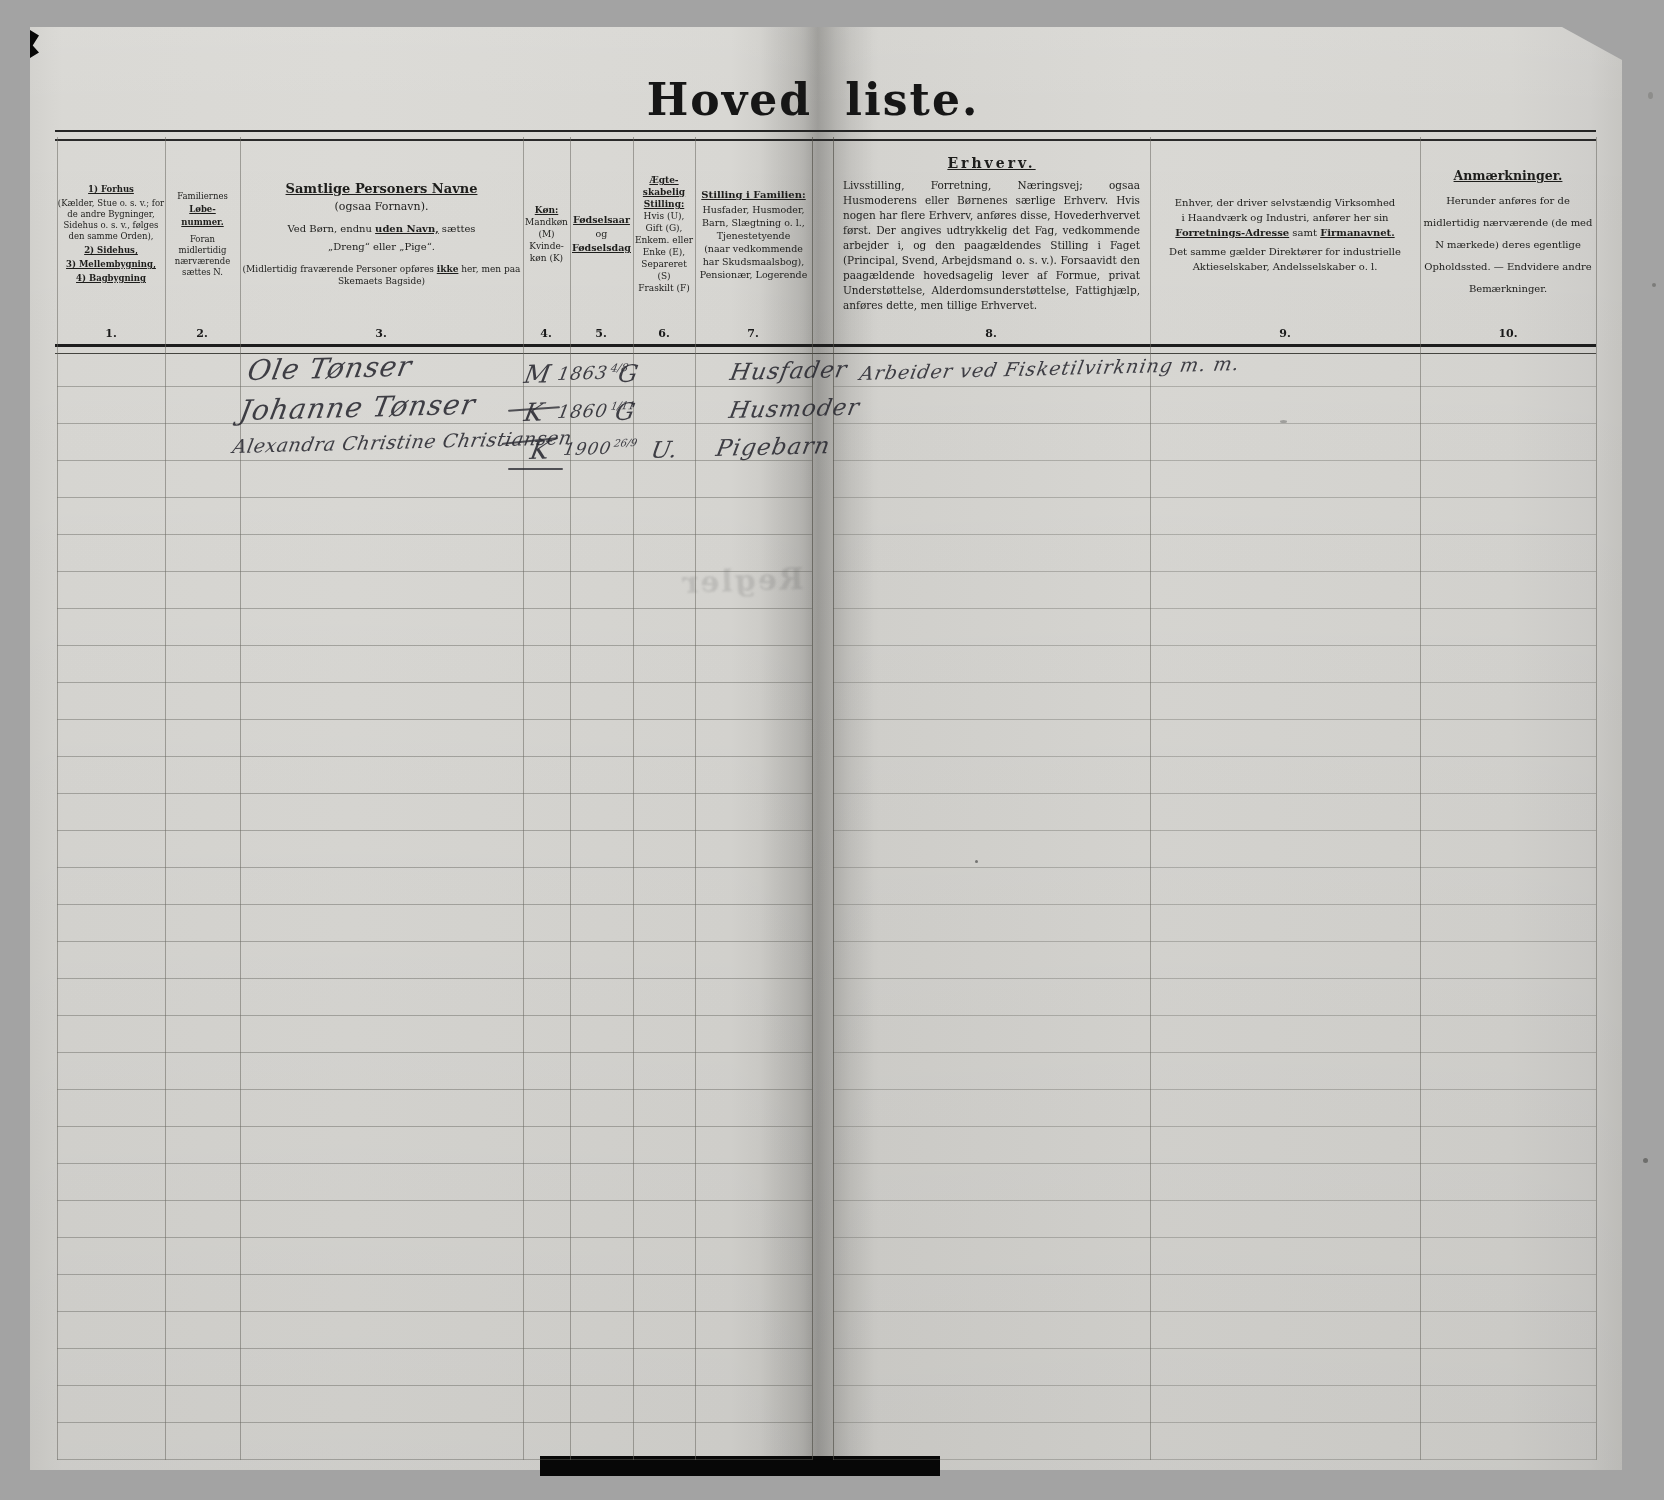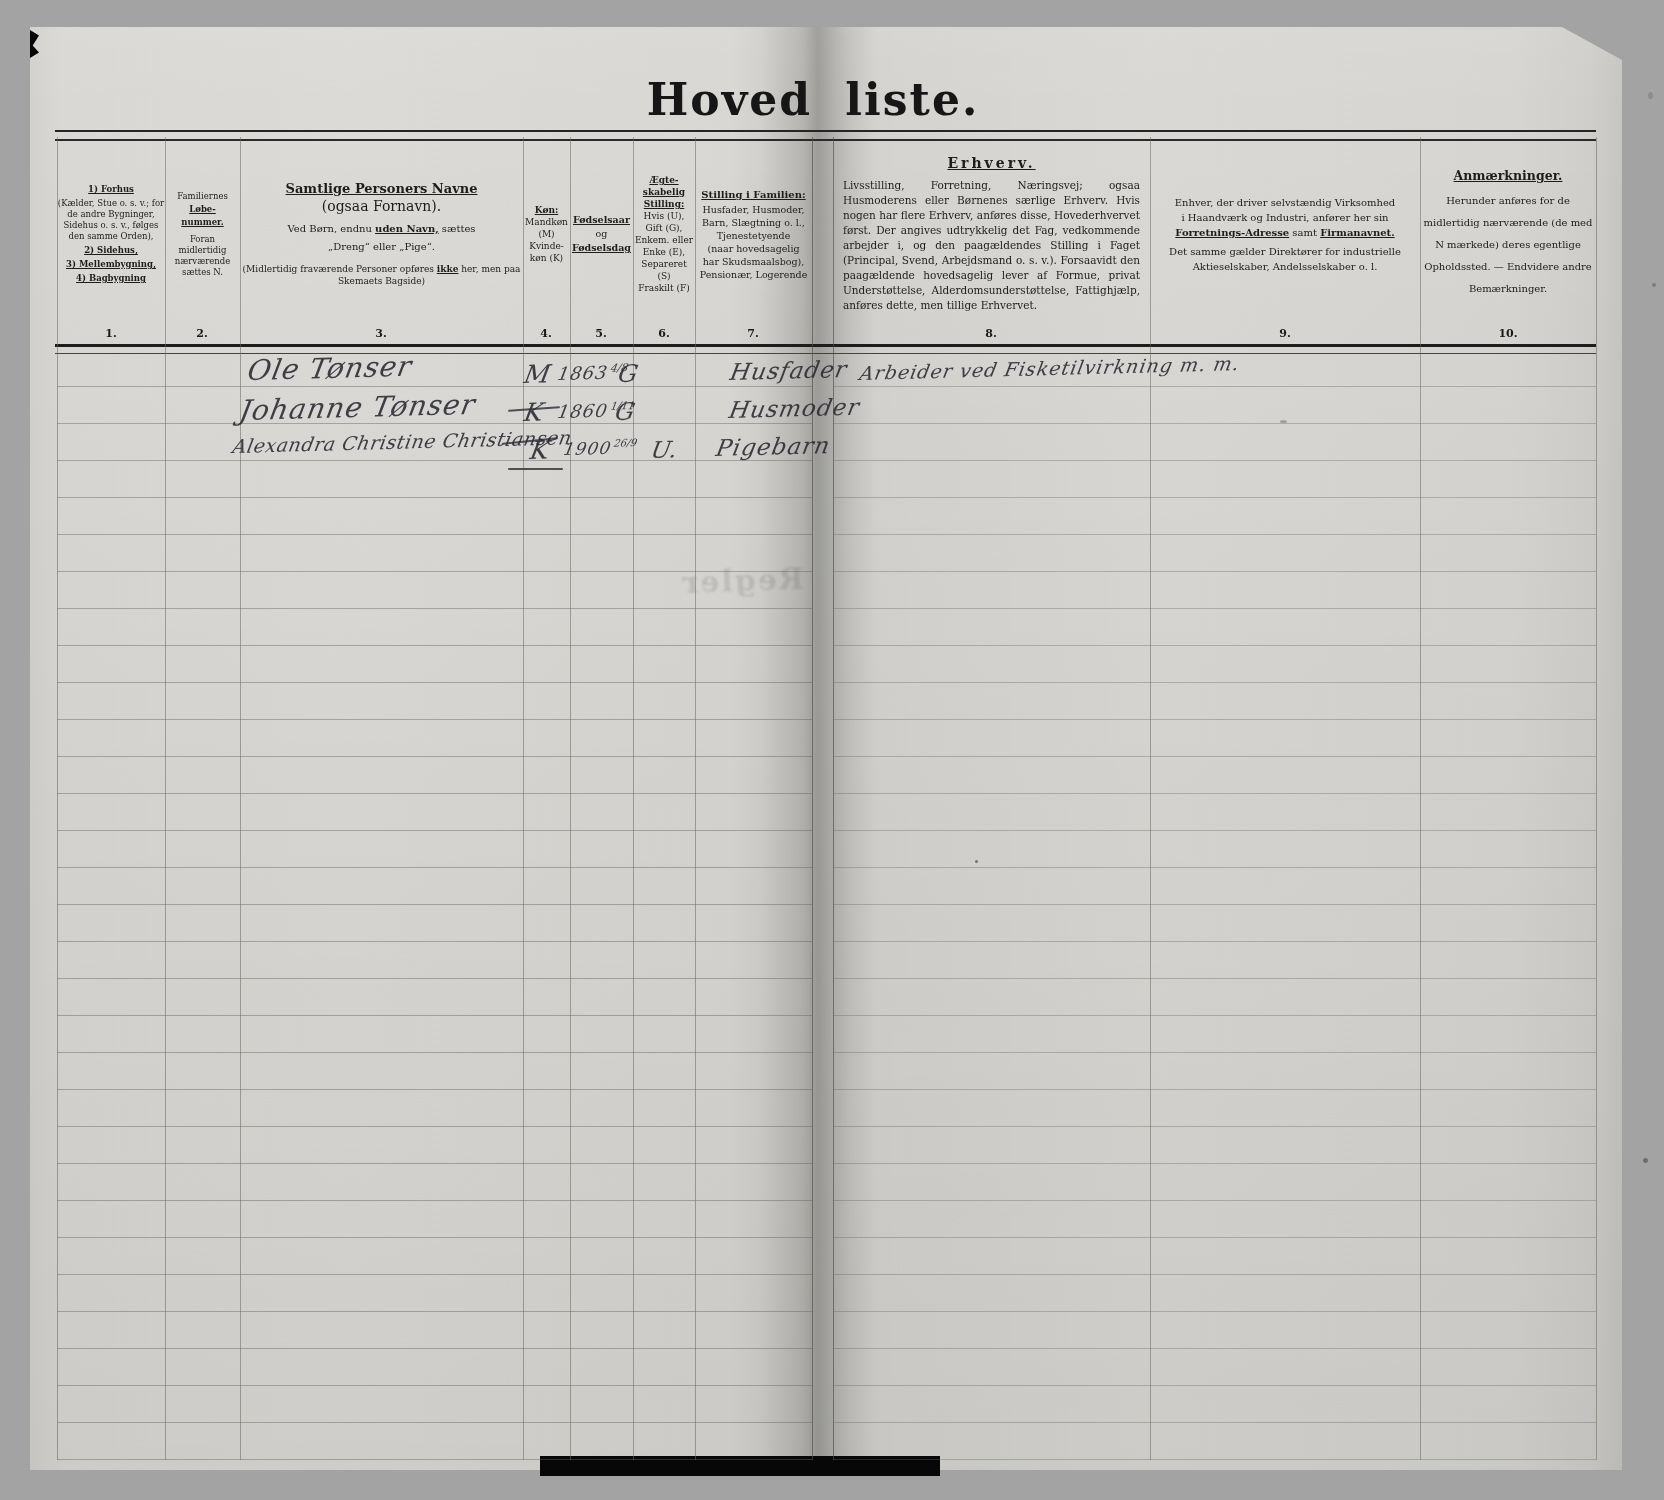--- a/index.html
+++ b/index.html
@@ -67,21 +67,21 @@
 
   <div class="hcol" style="left:165px;width:75px;font-size:8.5px;line-height:11px;gap:2px;">
     <div>Familiernes</div>
     <div class="b">Løbe-</div>
     <div class="b">nummer.</div>
     <div style="margin-top:4px;">Foran midlertidig nærværende sættes N.</div>
   </div>
 
   <div class="hcol" style="left:240px;width:283px;font-size:10px;line-height:13px;gap:5px;">
     <div class="b" style="font-size:13px;">Samtlige Personers Navne</div>
-    <div style="font-size:14px;">(ogsaa Fornavn).</div>
+    <div style="font-size:11px;">(ogsaa Fornavn).</div>
     <div style="margin-top:4px;"><span>Ved Børn, endnu </span><span class="b">uden Navn,</span><span> sættes</span></div>
     <div>„Dreng“ eller „Pige“.</div>
     <div style="margin-top:5px;font-size:9px;line-height:12px;"><span>(Midlertidig fraværende Personer opføres </span><span class="b">ikke</span><span> her, men paa Skemaets Bagside)</span></div>
   </div>
 
   <div class="hcol" style="left:523px;width:47px;font-size:9px;line-height:12px;">
     <div class="b">Køn:</div>
     <div>Mandkøn</div>
     <div>(M)</div>
     <div>Kvinde-</div>
@@ -105,21 +105,21 @@
     <div>Separeret</div>
     <div>(S)</div>
     <div>Fraskilt (F)</div>
   </div>
 
   <div class="hcol" style="left:695px;width:117px;font-size:9.5px;line-height:13px;">
     <div class="b" style="font-size:10px;margin-bottom:2px;">Stilling i Familien:</div>
     <div>Husfader, Husmoder,</div>
     <div>Barn, Slægtning o. l.,</div>
     <div>Tjenestetyende</div>
-    <div>(naar hovedsagelig</div>
+    <div>(naar vedkommende</div>
     <div>har Skudsmaalsbog),</div>
     <div>Pensionær, Logerende</div>
   </div>
 
   <div class="hcol" style="left:833px;width:317px;">
     <div class="b" style="font-size:14px;letter-spacing:3px;margin-bottom:7px;">Erhverv.</div>
     <div style="font-size:10.5px;line-height:15px;text-align:justify;padding:0 10px;">Livsstilling, Forretning, Næringsvej; ogsaa Husmoderens eller Børnenes særlige Erhverv.  Hvis nogen har flere Erhverv, anføres disse, Hovederhvervet først.  Der angives udtrykkelig det Fag, vedkommende arbejder i, og den paagældendes Stilling i Faget (Principal, Svend, Arbejdsmand o. s. v.).  Forsaavidt den paagældende hovedsagelig lever af Formue, privat Understøttelse, Alderdomsunderstøttelse, Fattighjælp, anføres dette, men tillige Erhvervet.</div>
   </div>
 
   <div class="hcol" style="left:1150px;width:270px;font-size:10px;line-height:15px;">

